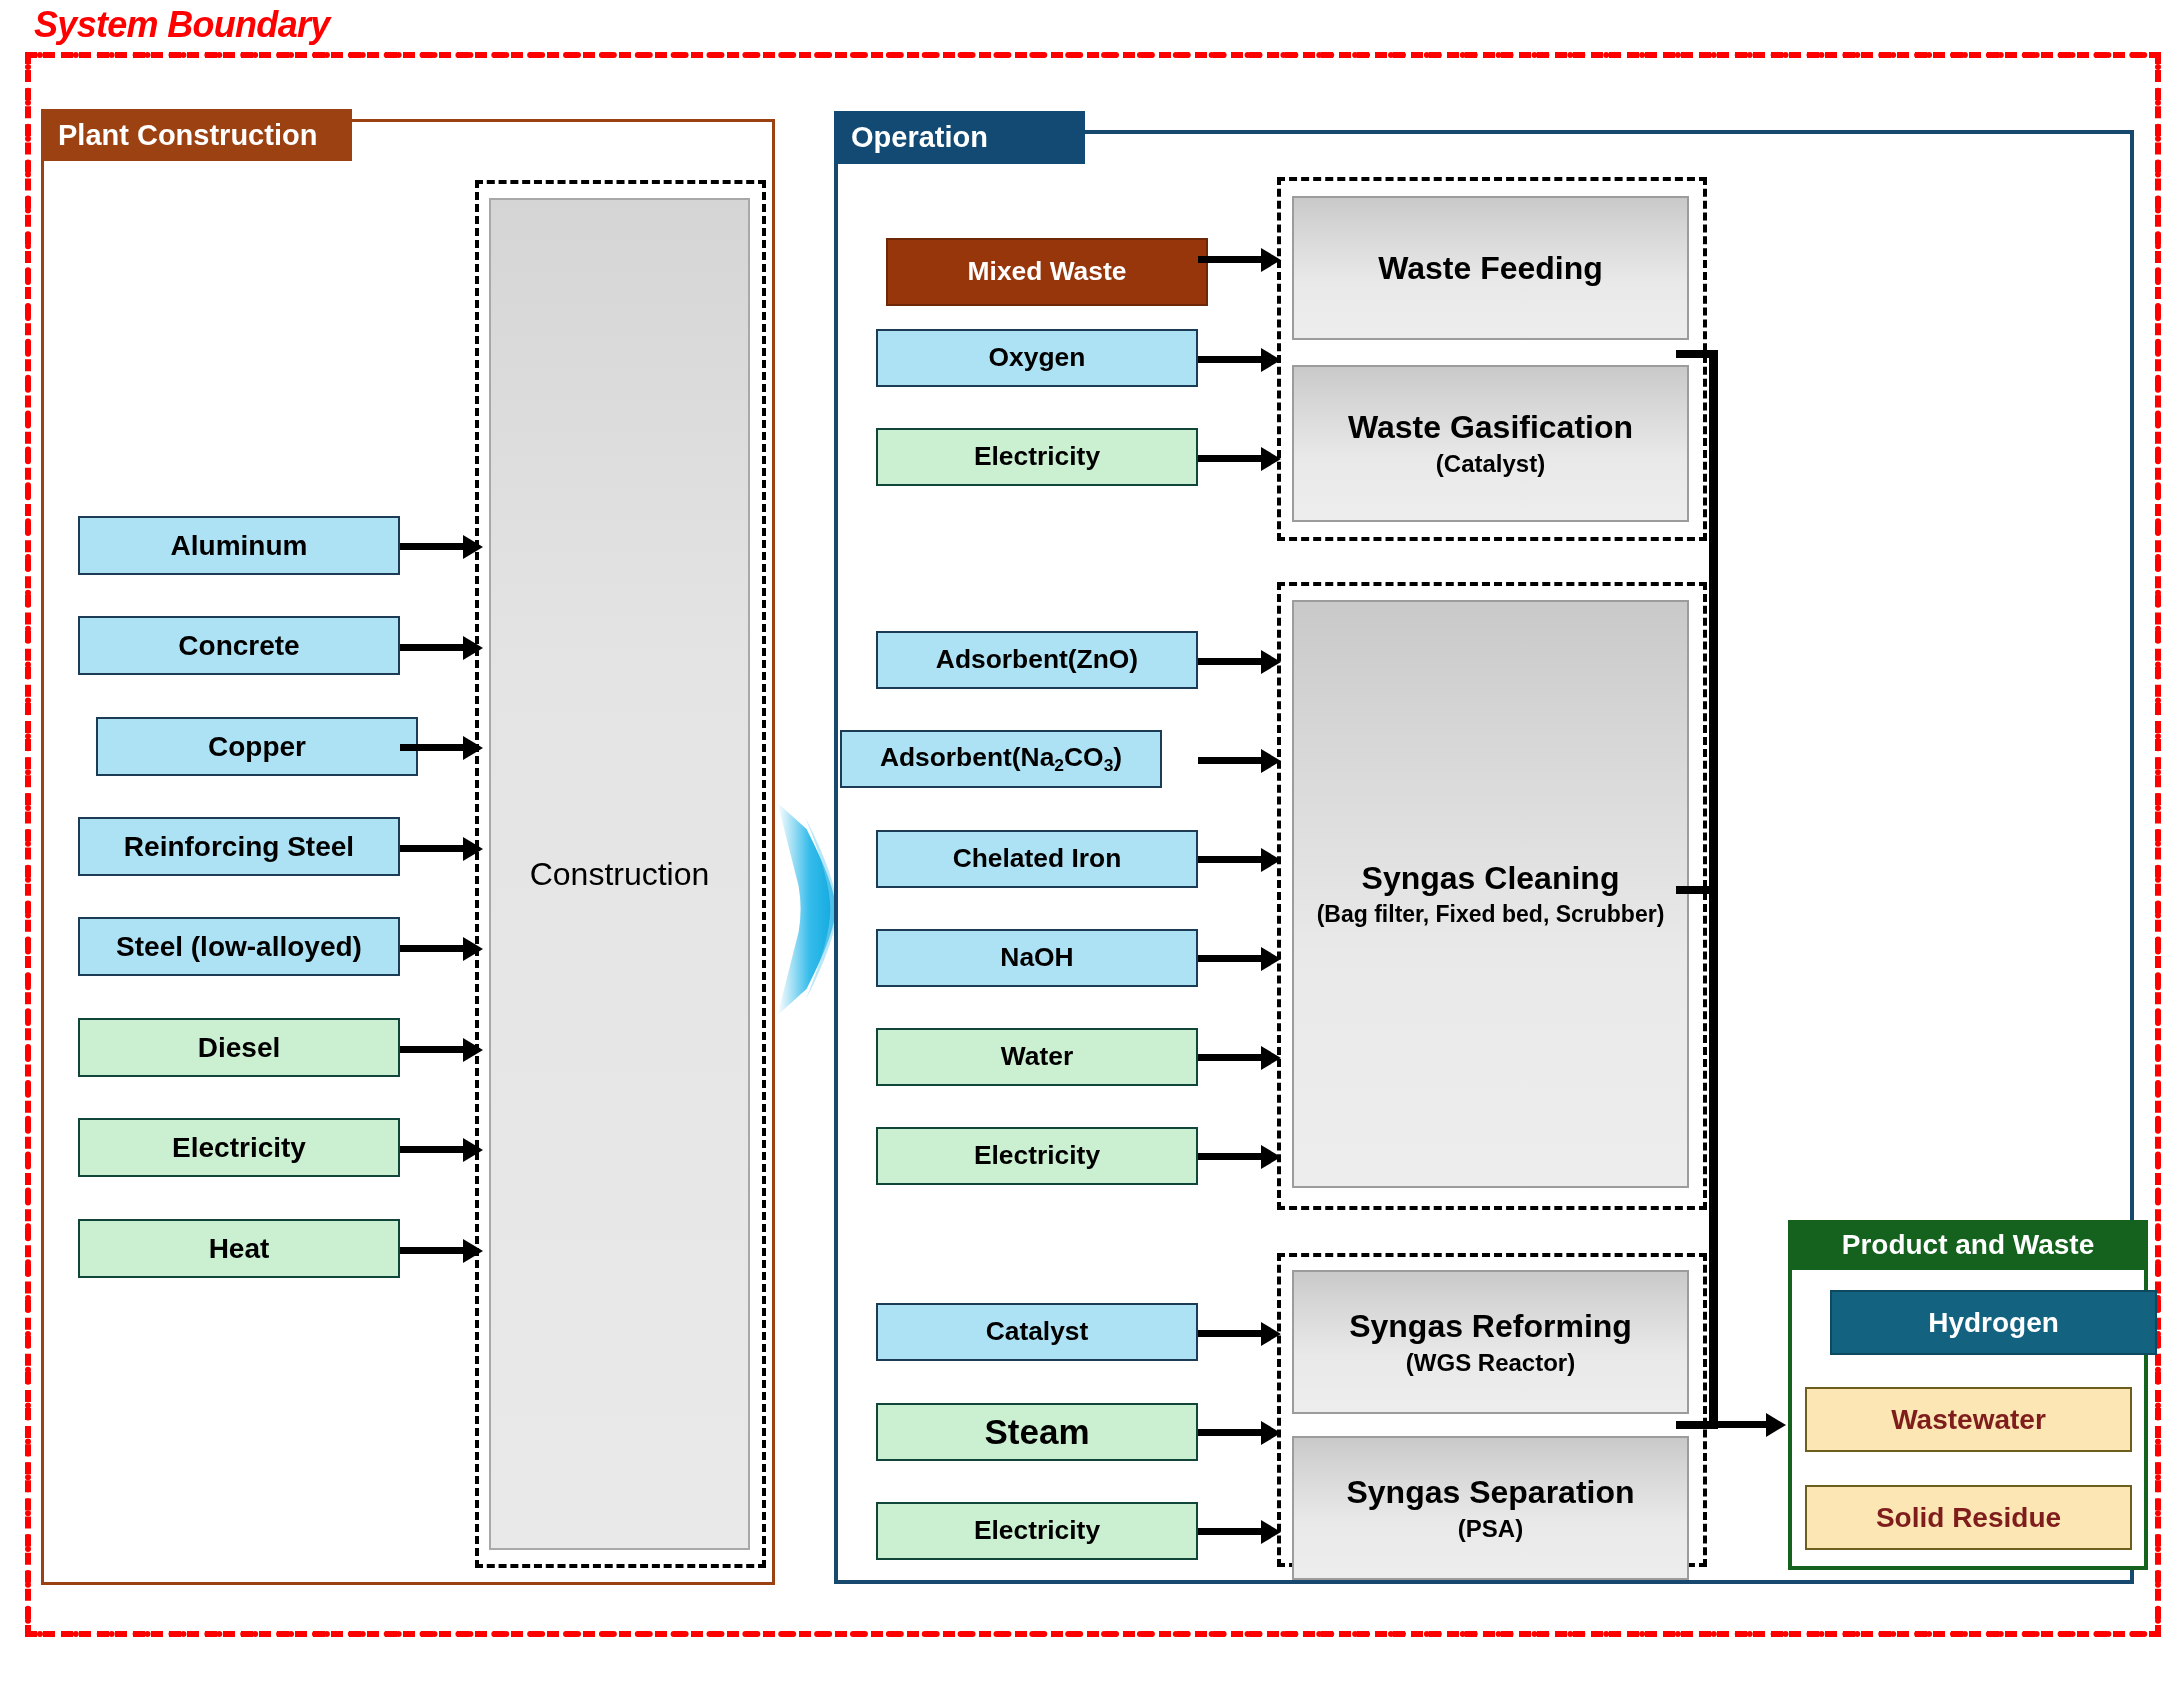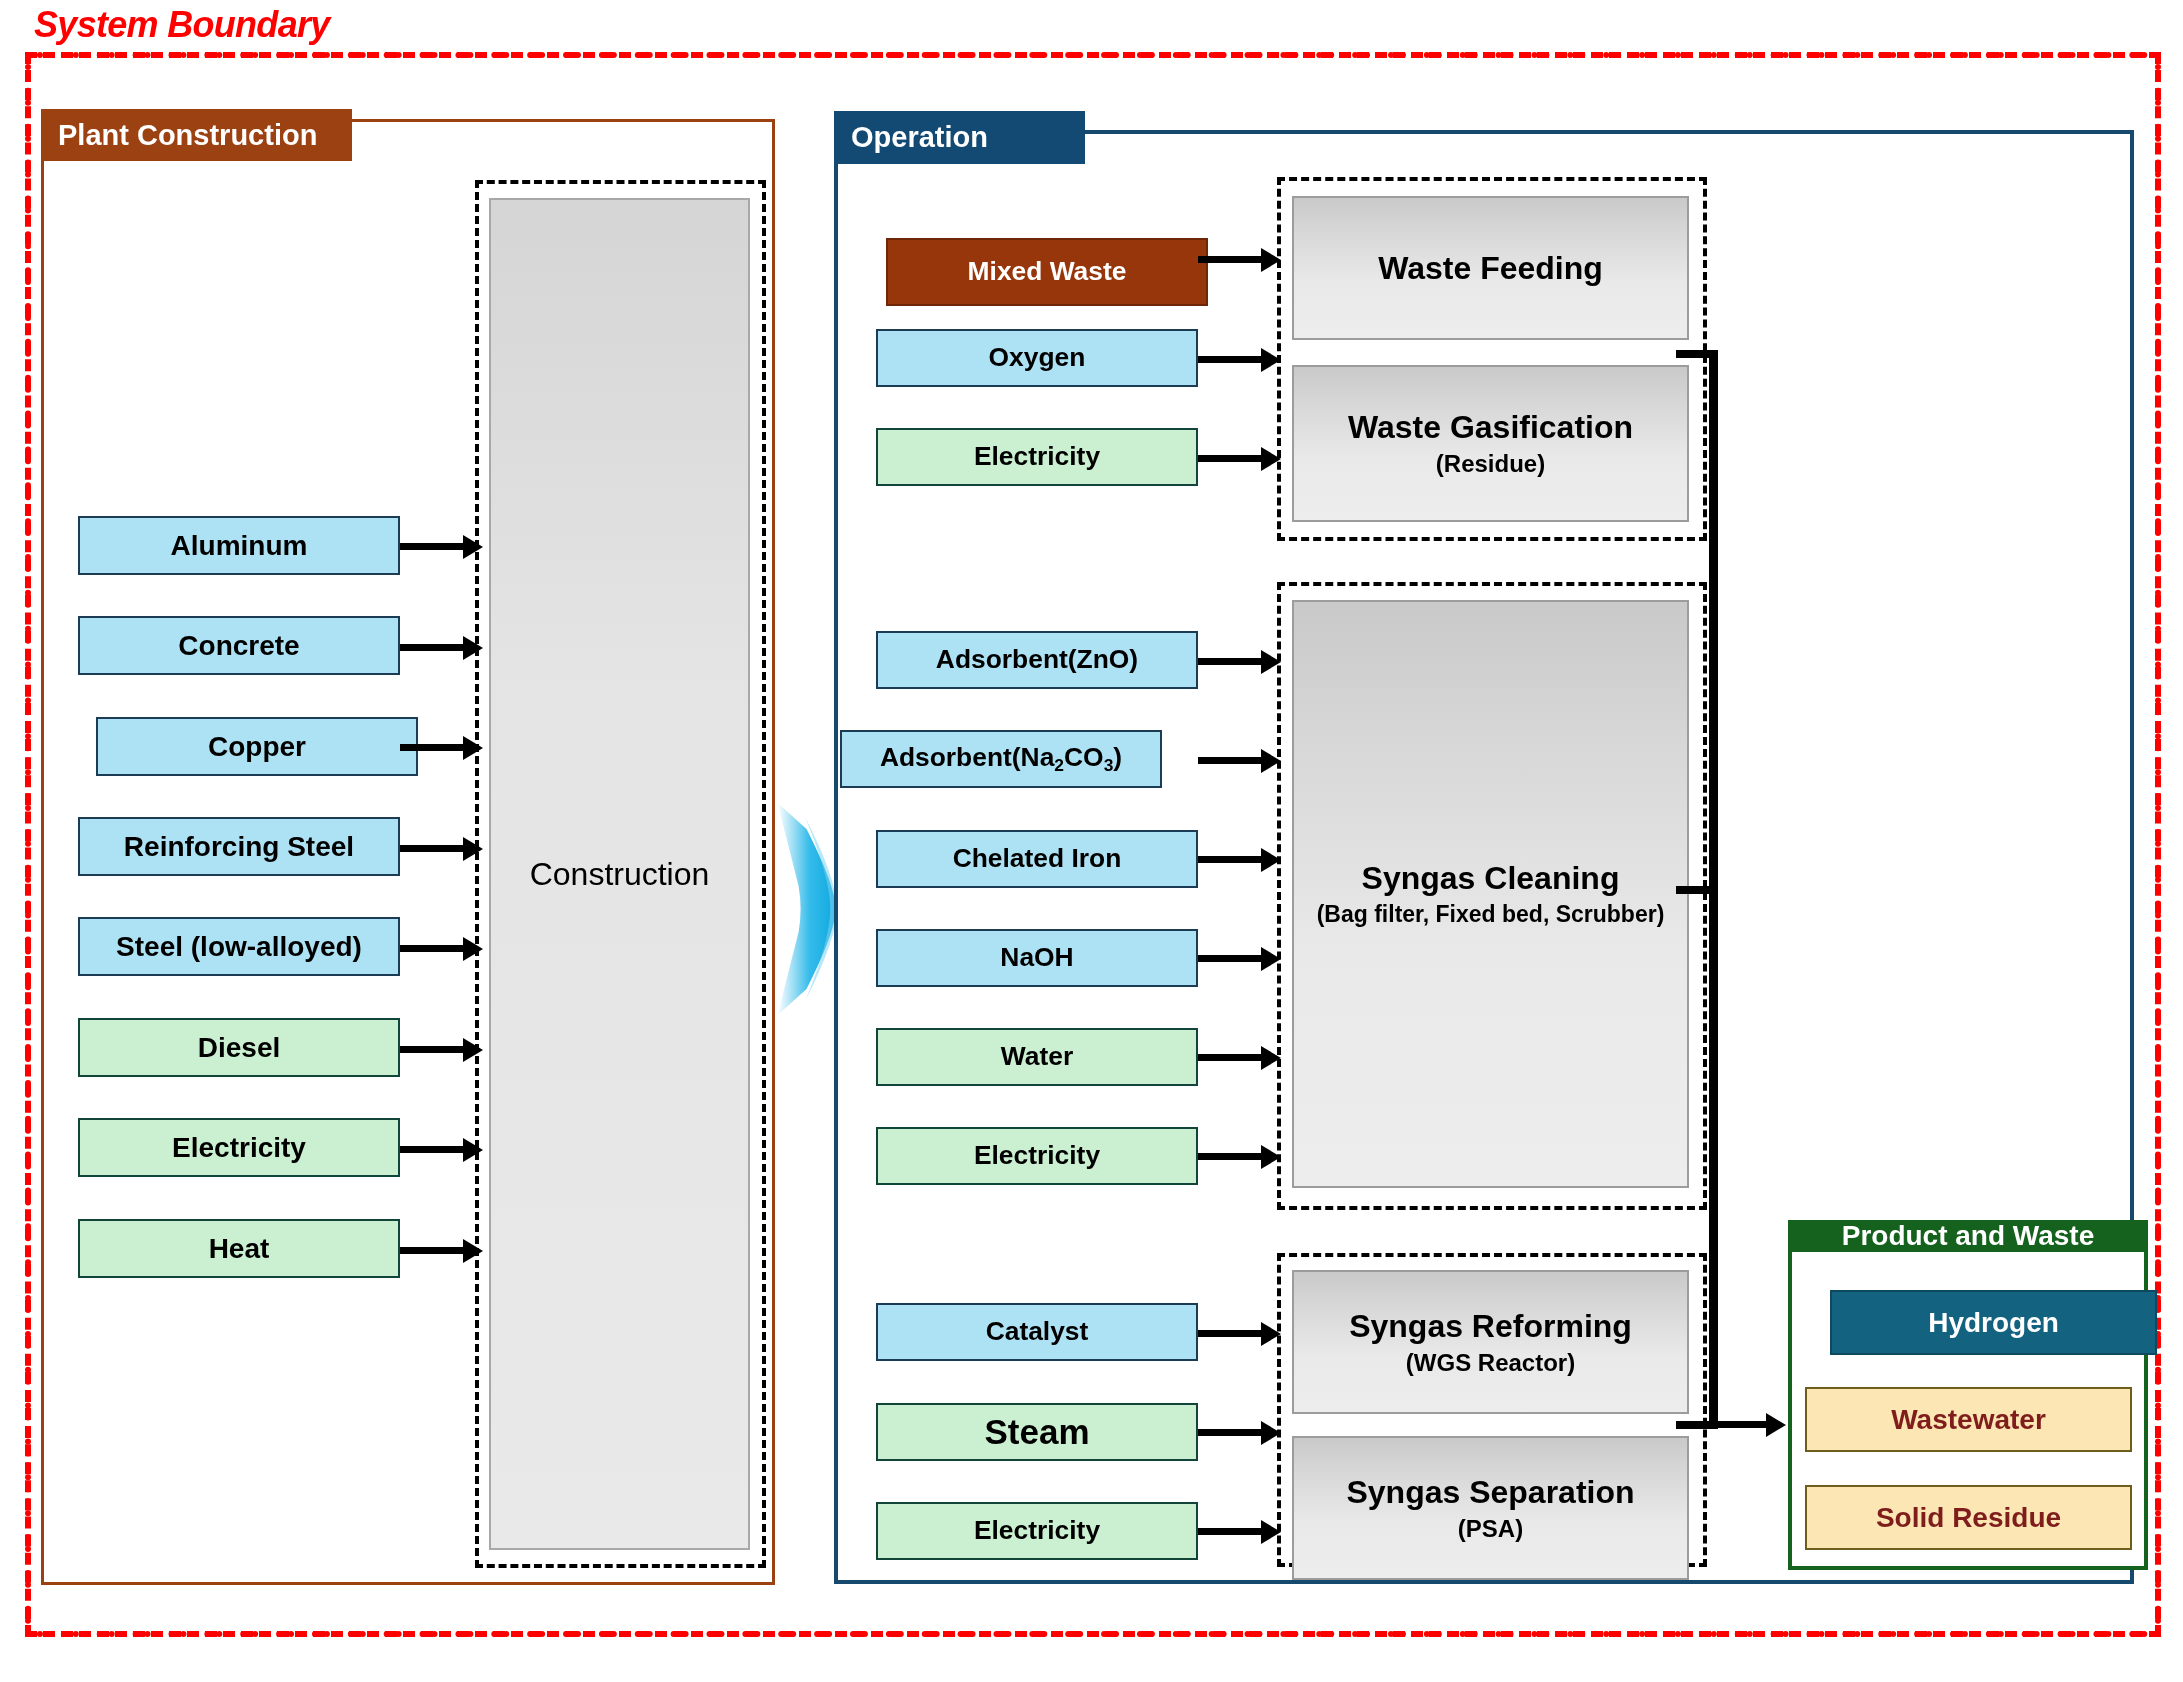--- a/index.html
+++ b/index.html
@@ -86,21 +86,21 @@
 
   
   #blue-chevron{position:absolute;left:772px;top:800px;width:73px;height:218px;}
 
   
   #product-panel{
     position:absolute;left:1788px;top:1220px;width:360px;height:350px;
     box-sizing:border-box;border:4.6px solid #14621D;background:#fff;
   }
   #product-tab{
-    position:absolute;left:1788px;top:1220px;width:360px;height:32px;
+    position:absolute;left:1788px;top:1220px;width:360px;height:50px;
     background:#14621D;color:#fff;font-weight:bold;font-size:28px;
     display:flex;align-items:center;justify-content:center;z-index:3;
   }
   .outbox{
     position:absolute;box-sizing:border-box;
     display:flex;align-items:center;justify-content:center;
     font-weight:bold;text-align:center;
   }
   .teal-box{background:#136380;border:2px solid #0D4A60;color:#fff;}
   .cream-box{background:#FBE6B4;border:2px solid #6E5E1E;color:#7f1d1d;}
@@ -171,21 +171,21 @@
 
   <div class="inbox green-box" style="left:876px;top:428px;width:322px;height:58px;font-size:26.4px;">Electricity</div>
   <div class="arrow" style="left:1198px;top:455px;width:66px;"></div>
 
   <div class="dash-group" style="left:1277px;top:177px;width:430px;height:364px;"></div>
   <div class="procbox" style="left:1292px;top:196px;width:397px;height:144px;">
     <span class="p-title" style="font-size:32px;">Waste Feeding</span>
   </div>
   <div class="procbox" style="left:1292px;top:365px;width:397px;height:157px;">
     <span class="p-title" style="font-size:32px;">Waste Gasification</span>
-    <span class="p-sub" style="font-size:24px;margin-top:4px;">(Residue)</span>
+    <span class="p-sub" style="font-size:24px;margin-top:4px;">(Catalyst)</span>
   </div>
 
   <div class="inbox blue-box" style="left:876px;top:631px;width:322px;height:58px;font-size:26.4px;">Adsorbent(ZnO)</div>
   <div class="arrow" style="left:1198px;top:658px;width:66px;"></div>
 
   <div class="inbox blue-box" style="left:840px;top:730px;width:322px;height:58px;font-size:26.4px;">
     <span>Adsorbent(Na<sub>2</sub>CO<sub>3</sub>)</span>
   </div>
   <div class="arrow" style="left:1198px;top:757px;width:66px;"></div>
 

